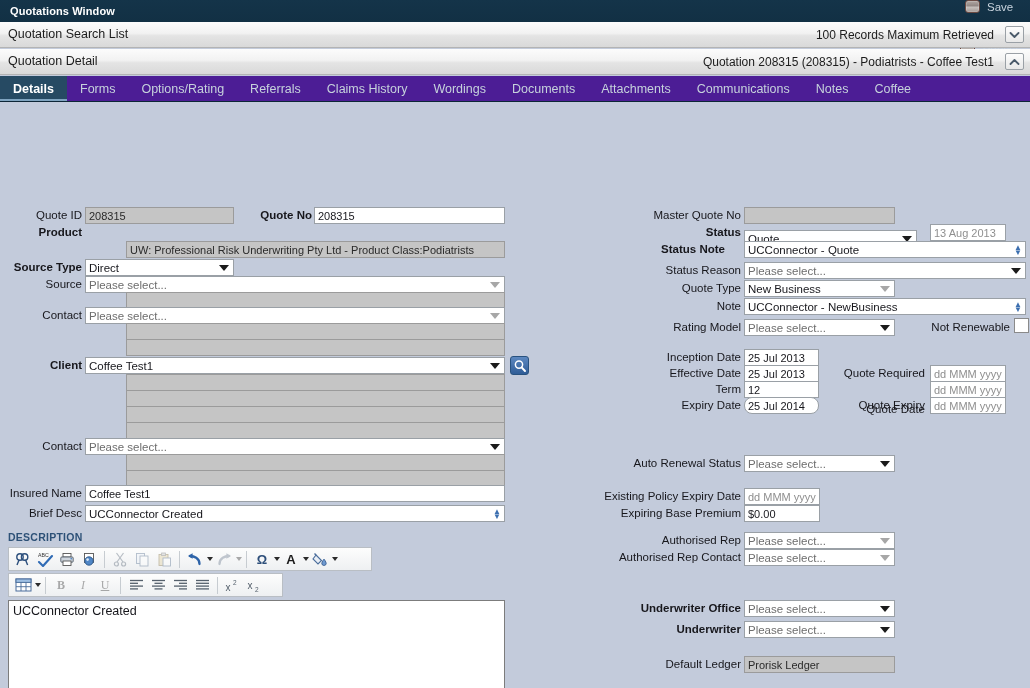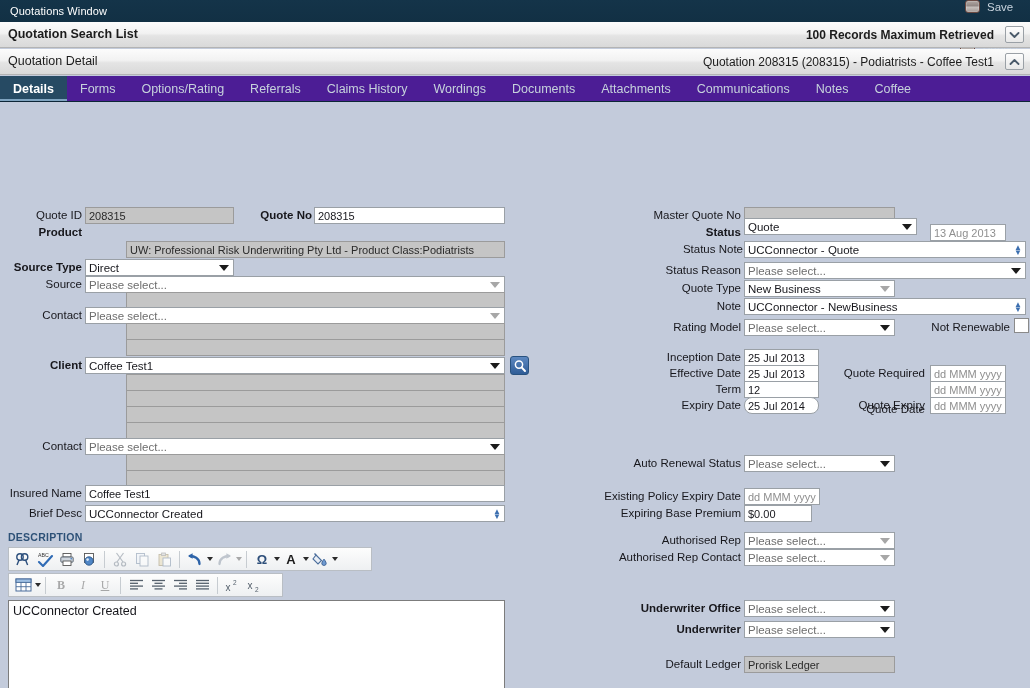--- a/index.html
+++ b/index.html
@@ -14,39 +14,39 @@
   #app { position: relative; width: 1030px; height: 688px; background: #c3cbdb; }
 
   
   .titlebar {
     position: absolute; left: 0; top: 0; width: 1030px; height: 22px;
     background: linear-gradient(#143449, #123044);
     color: #ffffff;
   }
   .titlebar .app-title {
     position: absolute; left: 10px; top: 5px;
-    font-weight: normal; font-size: 11px; letter-spacing: .1px; color: #fff;
+    font-weight: bold; font-size: 11px; letter-spacing: .1px; color: #fff;
   }
   .tb-actions { position: absolute; right: 12px; top: 0; height: 22px; display: flex; align-items: center; gap: 26px; flex-direction: column; }
   .tb-btn { display: flex; align-items: center; gap: 7px; cursor: pointer; }
   .tb-btn .glyph {
     width: 15px; height: 13px; border-radius: 3px;
     border: 1px solid #6b4a43;
     background: linear-gradient(#b0a7a3 0%, #8e8481 48%, #c9c3c0 52%, #a39a96 100%);
     box-shadow: inset 0 0 0 1px rgba(255,255,255,.18);
   }
   .tb-btn .lbl { color: #c9d4de; font-size: 11.5px; }
 
   
   .subbar {
     position: absolute; left: 0; width: 1030px; height: 26px;
     background: linear-gradient(#fcfcfc 0%, #f2f2f2 45%, #e4e4e4 55%, #d9d9d9 100%);
     border-bottom: 1px solid #b3b3b3;
   }
-  .subbar.one { top: 22px; font-weight: bold; }
+  .subbar.one { top: 22px; }
   .subbar.two { top: 49px; }
   .subbar .left-txt {
     position: absolute; left: 8px; top: 5px; font-size: 12.5px; color: #1c1c1c;
   }
   .subbar .right-txt {
     position: absolute; right: 36px; top: 6px; font-size: 12px; color: #1c1c1c;
   }
   .arrowbox {
     position: absolute; right: 6px; top: 4px;
     width: 19px; height: 17px;
@@ -445,27 +445,27 @@
       </div>
 
     </div>
 
     <div class="panel-right">
 
       <div class="lab" style="position:absolute; left:40px; top:107px; width:185px;">Master Quote No</div>
       <div class="inp ro" style="position:absolute; left:228px; top:105px; width:151px;"></div>
 
       <div class="lab b" style="position:absolute; left:40px; top:124px; width:185px;">Status</div>
-      <div class="sel" style="position:absolute; left:228px; top:116px; width:173px;">
+      <div class="sel" style="position:absolute; left:228px; top:128px; width:173px;">
         <span>Quote</span>
         <span class="caret dark"></span>
       </div>
       <div class="inp ph" style="position:absolute; left:414px; top:122px; width:76px;">13 Aug 2013</div>
 
-      <div class="lab" style="position:absolute; left:42px; top:141px; width:185px;">Status Note</div>
+      <div class="lab" style="position:absolute; left:24px; top:141px; width:185px;font-weight:bold;">Status Note</div>
       <div class="spin-row" style="position:absolute; left:228px; top:139px; width:282px;">
         <span>UCConnector - Quote</span>
         <span class="spinbtns">
           <span>▲</span>
           <span>▼</span>
         </span>
       </div>
 
       <div class="lab" style="position:absolute; left:40px; top:162px; width:185px;">Status Reason</div>
       <div class="sel placeholder" style="position:absolute; left:228px; top:160px; width:282px;">
@@ -517,21 +517,21 @@
       <div class="lab" style="position:absolute; left:40px; top:355px; width:185px;">Auto Renewal Status</div>
       <div class="sel placeholder" style="position:absolute; left:228px; top:353px; width:151px;">
         <span>Please select...</span>
         <span class="caret dark"></span>
       </div>
 
       <div class="lab" style="position:absolute; left:40px; top:388px; width:185px;">Existing Policy Expiry Date</div>
       <div class="inp ph" style="position:absolute; left:228px; top:386px; width:76px;">dd MMM yyyy</div>
 
       <div class="lab" style="position:absolute; left:40px; top:405px; width:185px;">Expiring Base Premium</div>
-      <div class="inp" style="position:absolute; left:228px; top:403px; width:68px;">$0.00</div>
+      <div class="inp" style="position:absolute; left:228px; top:403px; width:76px;">$0.00</div>
 
       <div class="lab" style="position:absolute; left:40px; top:432px; width:185px;">Authorised Rep</div>
       <div class="sel placeholder" style="position:absolute; left:228px; top:430px; width:151px;">
         <span>Please select...</span>
         <span class="caret light"></span>
       </div>
 
       <div class="lab" style="position:absolute; left:40px; top:449px; width:185px;">Authorised Rep Contact</div>
       <div class="sel placeholder" style="position:absolute; left:228px; top:447px; width:151px;">
         <span>Please select...</span>

